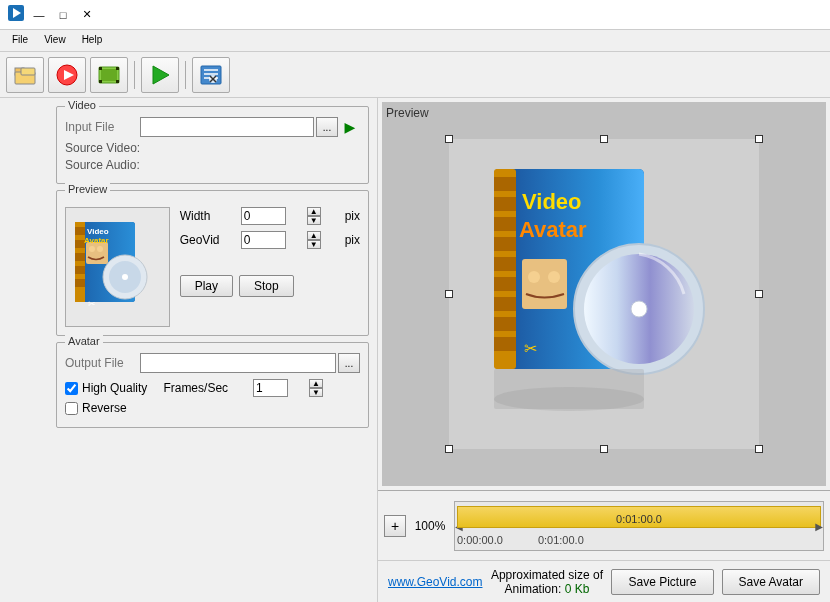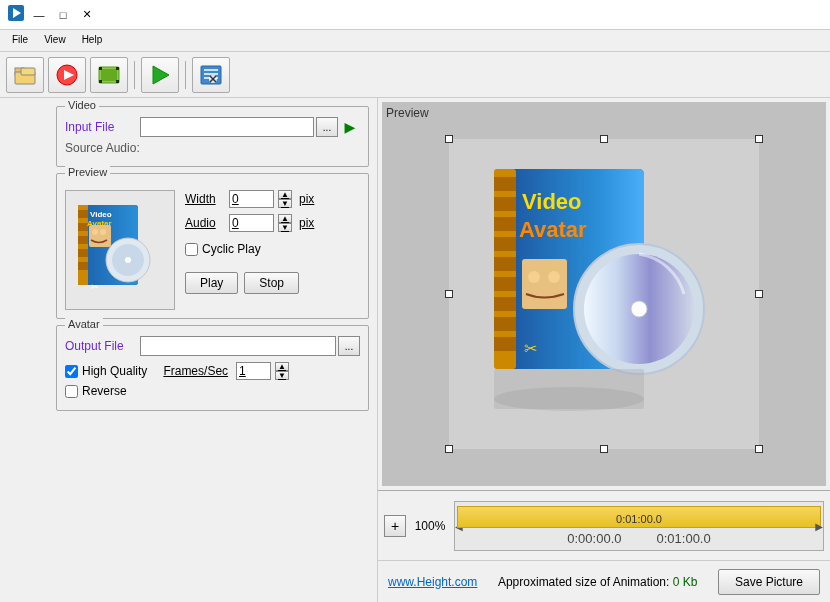--- a/index.html
+++ b/index.html
@@ -112,21 +112,21 @@
       color: #333;
     }
     .form-row {
       display: flex;
       align-items: center;
       margin-bottom: 4px;
     }
     .form-label {
       width: 75px;
       font-size: 12px;
-      color: #6d28d9;
+      color: #737373;
     }
     .text-input {
       flex: 1;
       height: 20px;
       border: 1px solid #888;
       background: white;
       padding: 0 3px;
       font-size: 12px;
     }
     .browse-btn {
@@ -174,23 +174,22 @@
     }
     .preview-controls {
       flex: 1;
       display: flex;
       flex-direction: column;
       gap: 4px;
     }
     .dim-row {
       display: flex;
       align-items: center;
-      gap: 4px;
+      gap: 21px;
       margin-bottom: 2px;
-      text-decoration: underline;
     }
     .dim-label {
       width: 40px;
       font-size: 12px;
     }
     .spin-input {
       width: 45px;
       height: 18px;
       border: 1px solid #888;
       background: white;
@@ -218,21 +217,21 @@
     }
     .checkbox-row {
       display: flex;
       align-items: center;
       gap: 4px;
       margin: 4px 0;
     }
     .play-stop-row {
       display: flex;
       gap: 6px;
-      margin-top: 8px;
+      margin-top: 20px;
     }
     .action-btn {
       padding: 3px 14px;
       border: 1px solid #888;
       background: linear-gradient(to bottom, #fafafa, #e0e0e0);
       cursor: pointer;
       font-size: 12px;
       border-radius: 2px;
     }
     .resize-handle {
@@ -291,22 +290,22 @@
       transform: translateX(-50%);
       font-size: 11px;
       color: #333;
     }
     .timeline-timestamps {
       position: absolute;
       bottom: 4px;
       left: 2px;
       right: 2px;
       display: flex;
-      justify-content: center;
-      font-size: 13px;
+      justify-content: flex-start;
+      font-size: 11px;
       color: #444;
       gap: 35px;
     }
     .bottom-bar {
       display: flex;
       align-items: center;
       padding: 6px 10px;
       border-top: 1px solid #ccc;
       background: #f0f0f0;
       height: 42px;
@@ -416,20 +415,23 @@
 
     <div class="group-box" style="padding-top:10px;">
       <span class="group-label">Video</span>
       <div class="form-row">
         <span class="form-label">Input File</span>
         <input type="text" class="text-input" value="" style="">
         <button class="browse-btn">...</button>
         <button class="play-inline-btn">▶</button>
       </div>
       <div class="source-text">
+        <span>Source Video:</span>
+      </div>
+      <div class="source-text">
         <span>Source Audio:</span>
       </div>
     </div>
 
     <div class="group-box" style="padding-top:10px;">
       <span class="group-label">Preview</span>
       <div class="preview-section">
 
         <div class="preview-thumb">
           <svg width="95" height="110" viewBox="0 0 95 110">
@@ -470,31 +472,27 @@
           <div class="dim-row">
             <span class="dim-label">Width</span>
             <input type="text" class="spin-input" value="0" style="">
             <div class="spin-btn-group">
               <button class="spin-btn">▲</button>
               <button class="spin-btn">▼</button>
             </div>
             <span class="pix-label" style="margin-left:3px;">pix</span>
           </div>
           <div class="dim-row">
-            <span class="dim-label">Audio</span>
+            <span class="dim-label">GeoVid</span>
             <input type="text" class="spin-input" value="0" style="">
             <div class="spin-btn-group">
               <button class="spin-btn">▲</button>
               <button class="spin-btn">▼</button>
             </div>
             <span class="pix-label" style="margin-left:3px;">pix</span>
-          </div>
-          <div class="checkbox-row">
-            <input type="checkbox" style="">
-            <span>Cyclic Play</span>
           </div>
           <div class="play-stop-row">
             <button class="action-btn">Play</button>
             <button class="action-btn">Stop</button>
           </div>
         </div>
       </div>
     </div>
 
     <div class="group-box" style="padding-top:10px;">
@@ -604,23 +602,24 @@
         </div>
         <div class="timeline-timestamps">
           <span>0:00:00.0</span>
           <span>0:01:00.0</span>
         </div>
         <span style="position:absolute; right:0; top:50%; transform:translateY(-50%); font-size:10px; color:#555;">▶</span>
       </div>
     </div>
 
     <div class="bottom-bar">
-      <span class="link-text">www.Height.com</span>
+      <span class="link-text">www.GeoVid.com</span>
       <div class="anim-size">
         <span>Approximated size of Animation:</span>
         <span class="anim-size-value">0 Kb</span>
       </div>
       <div class="bottom-btns">
         <button class="save-btn">Save Picture</button>
+        <button class="save-btn">Save Avatar</button>
       </div>
     </div>
   </div>
 </div>
 
 </body></html>

